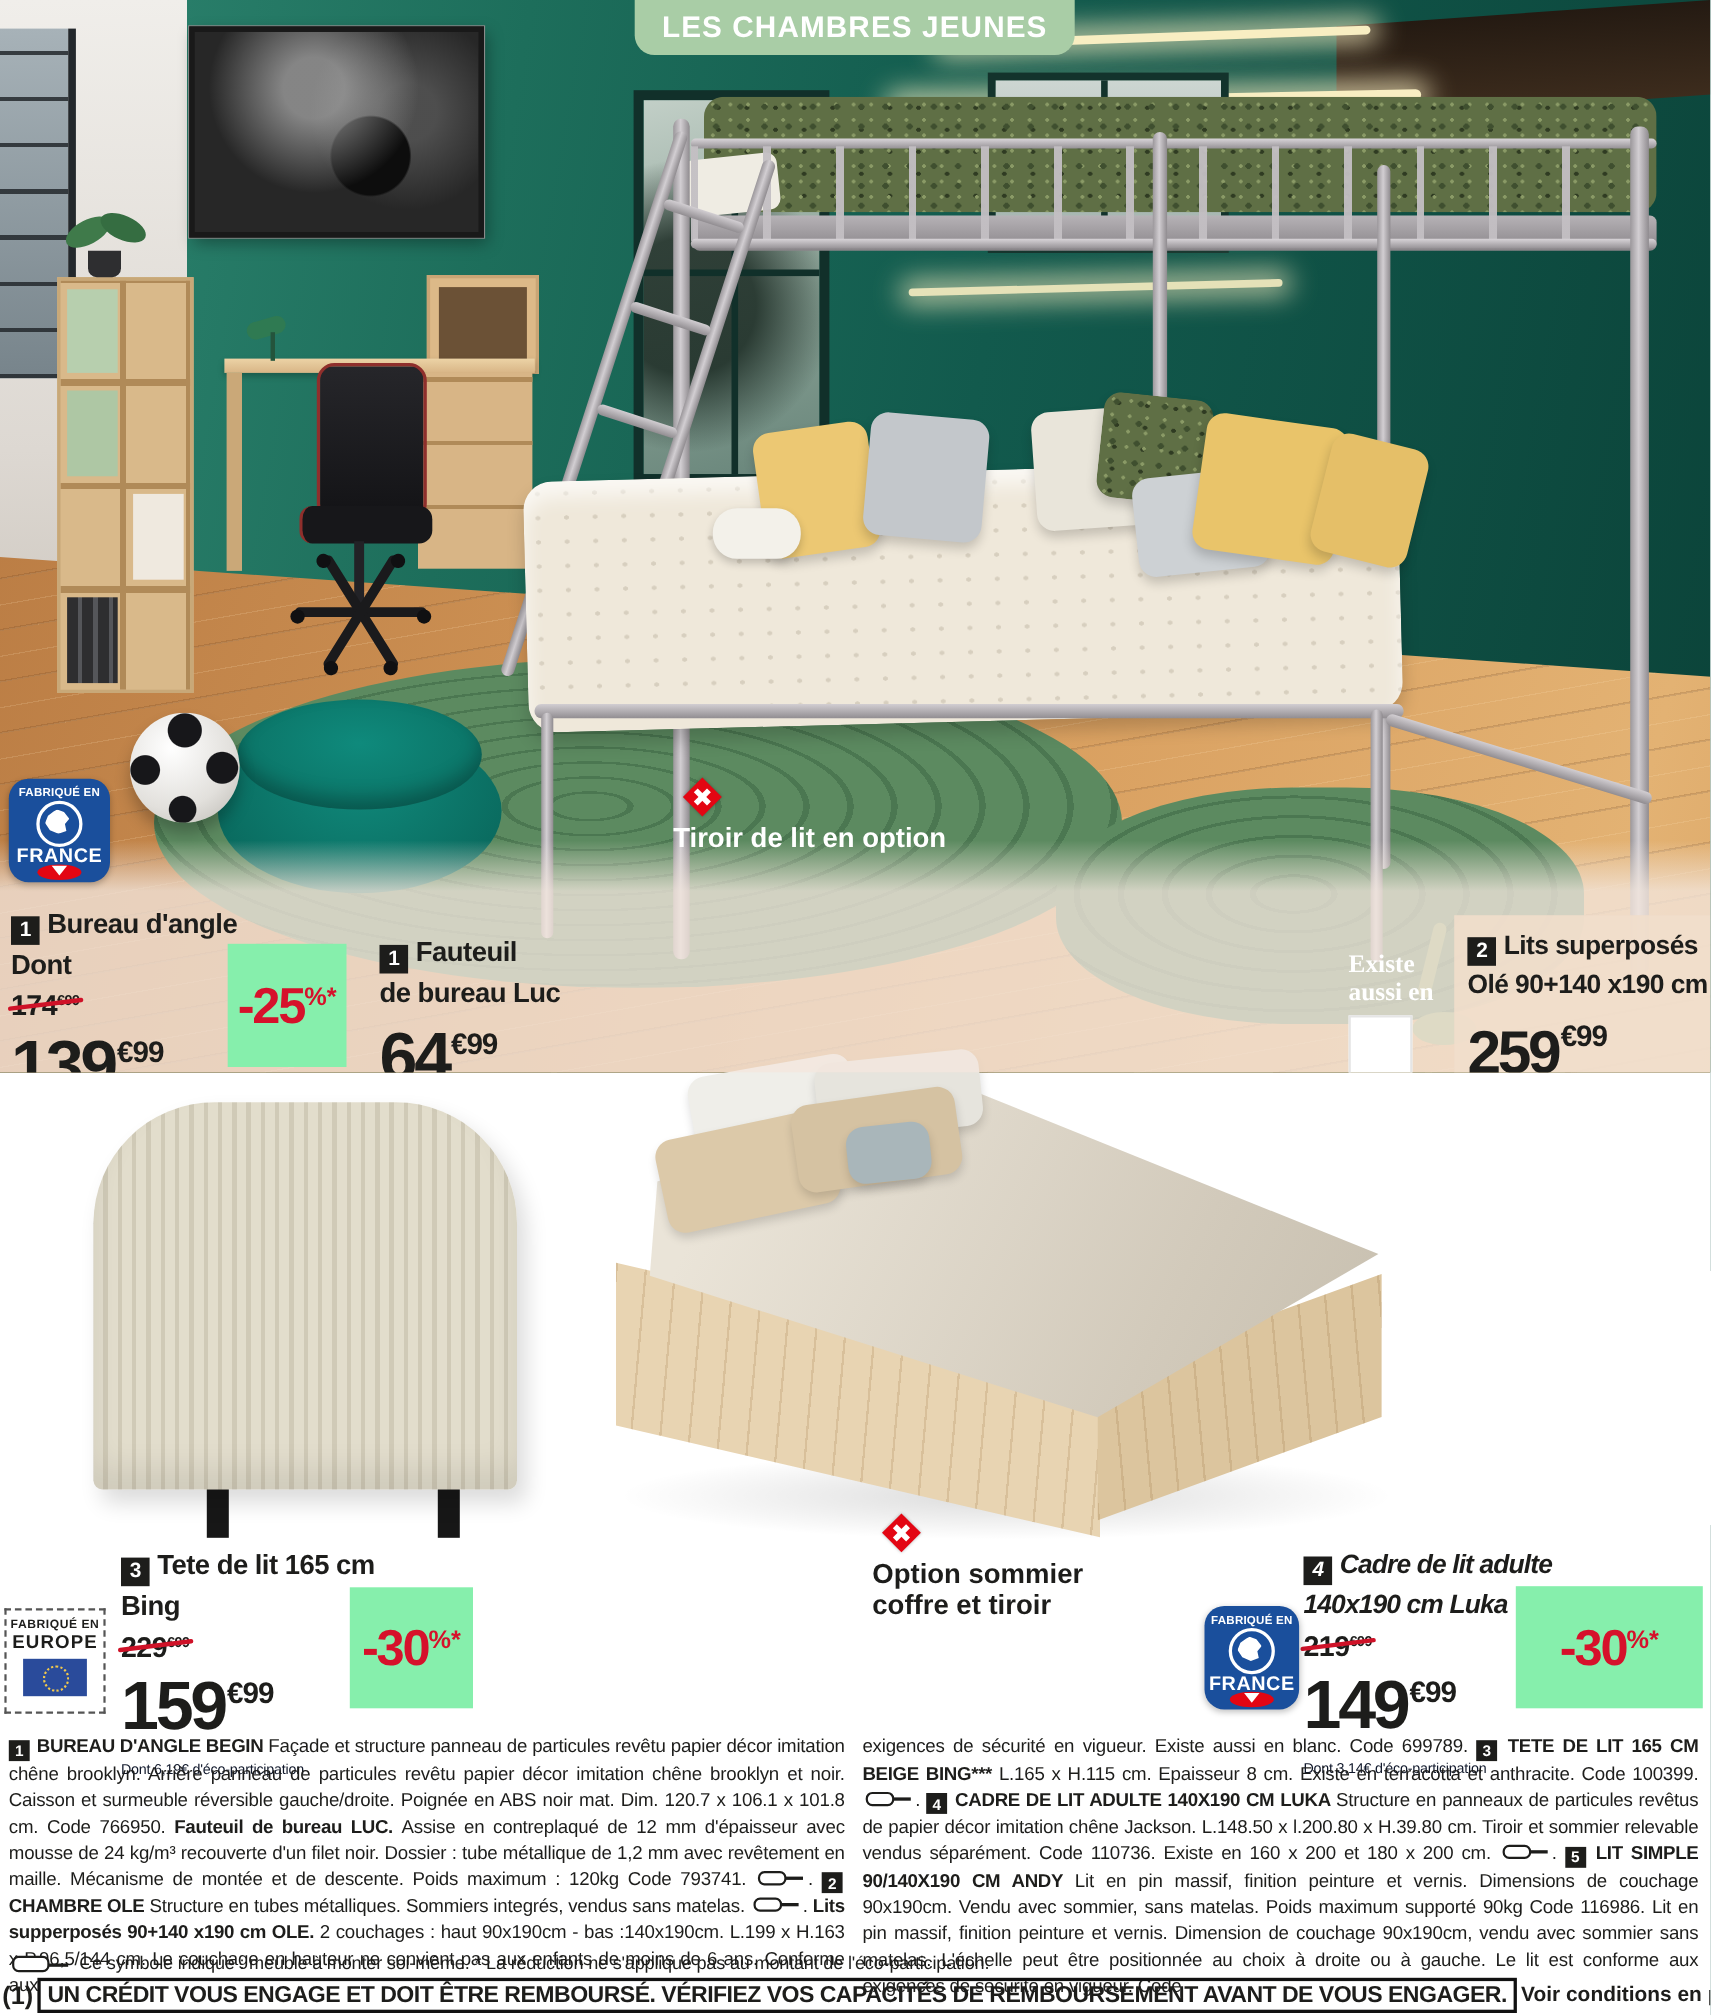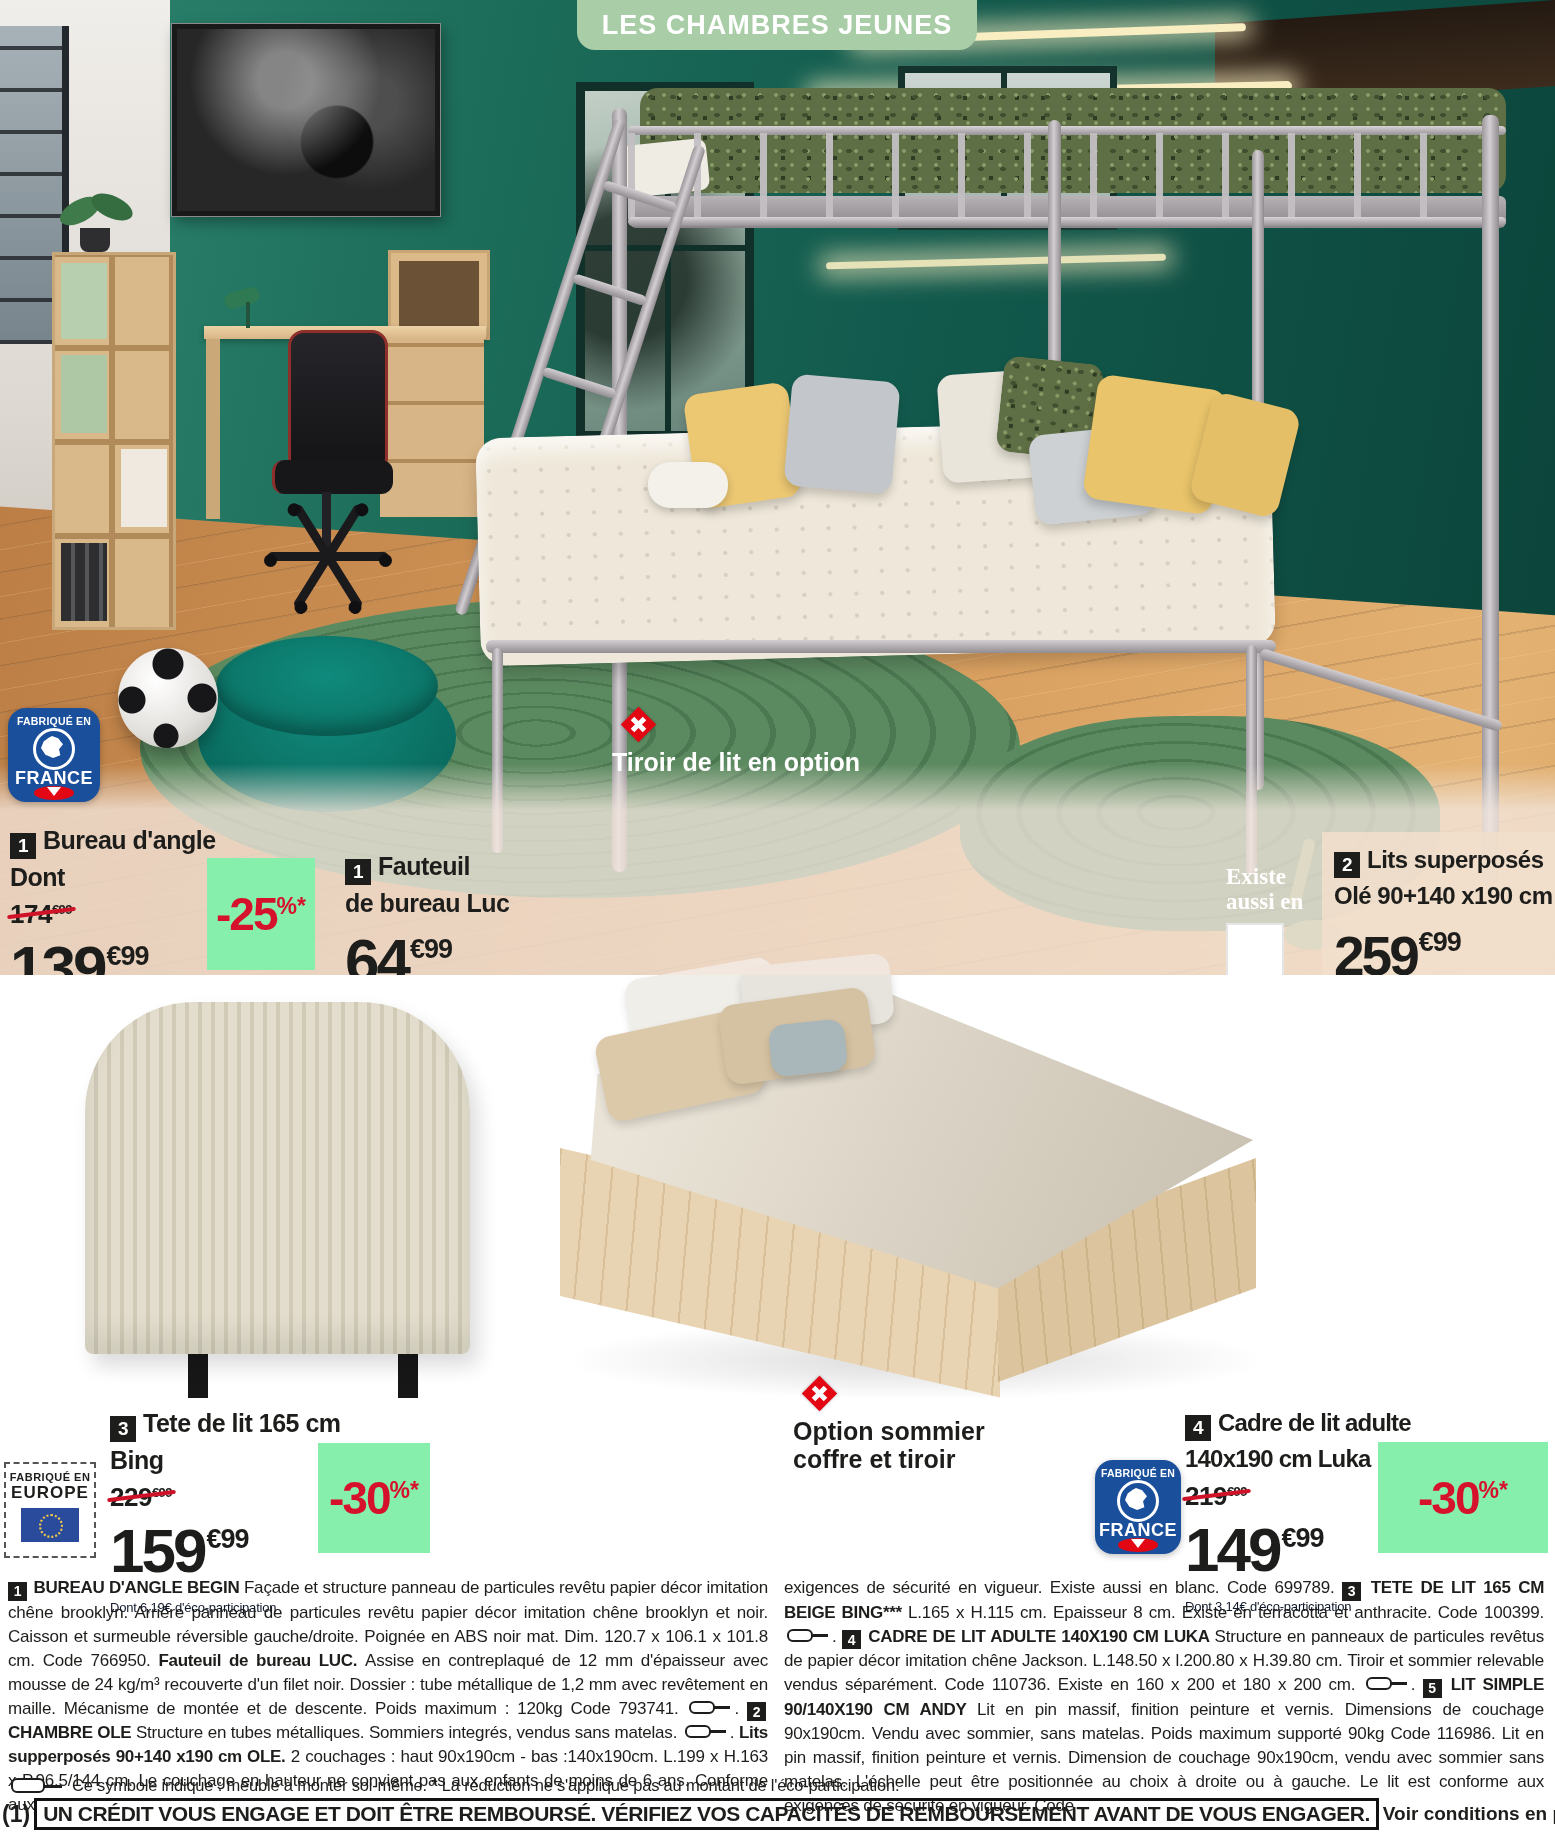--- a/index.html
+++ b/index.html
@@ -144,21 +144,21 @@
   .bigprice .int{font-size:62px;font-weight:bold;letter-spacing:-3px;}
   .bigprice sup{font-size:27px;font-weight:bold;vertical-align:24px;letter-spacing:-1px;margin-left:2px;}
   .eco{font-size:13px;letter-spacing:-.2px;margin-top:5px;color:#0f172a;}
   .prod0{left:10px;top:822px;}
   .prod1{left:345px;top:848px;}
   .prod2{left:1334px;top:842px;}
   .prod2 .pname{font-size:24px;}
   .prod2 .bigprice .int{font-size:55px;}
   .prod3{left:110px;top:1405px;}
   .prod4{left:1185px;top:1405px;}
-  .prod4 .pname{font-size:24px;letter-spacing:-.8px;}
+  .prod4 .pname{font-size:24px;letter-spacing:-.8px;font-style:italic;}
   
   .promo{position:absolute;background:#86efac;display:flex;align-items:center;justify-content:center;z-index:30;}
   .promo .pv{color:#d6112b;font-size:46px;font-weight:bold;letter-spacing:-2px;line-height:1;}
   .promo sup{font-size:23px;vertical-align:16px;letter-spacing:0;}
   .promo0{left:207px;top:858px;width:108px;height:112px;}
   .promo1{left:318px;top:1443px;width:112px;height:110px;}
   .promo2{left:1378px;top:1442px;width:170px;height:111px;}
   
   .exists{position:absolute;left:1226px;top:864px;z-index:30;font-family:Liberation Serif, serif;}
   .exists .xl{color:#fff;font-size:23px;font-weight:bold;line-height:25px;}

